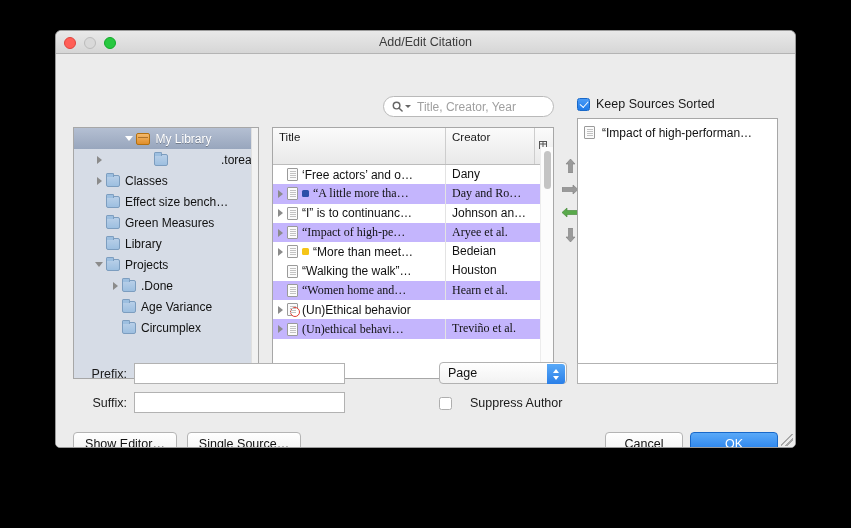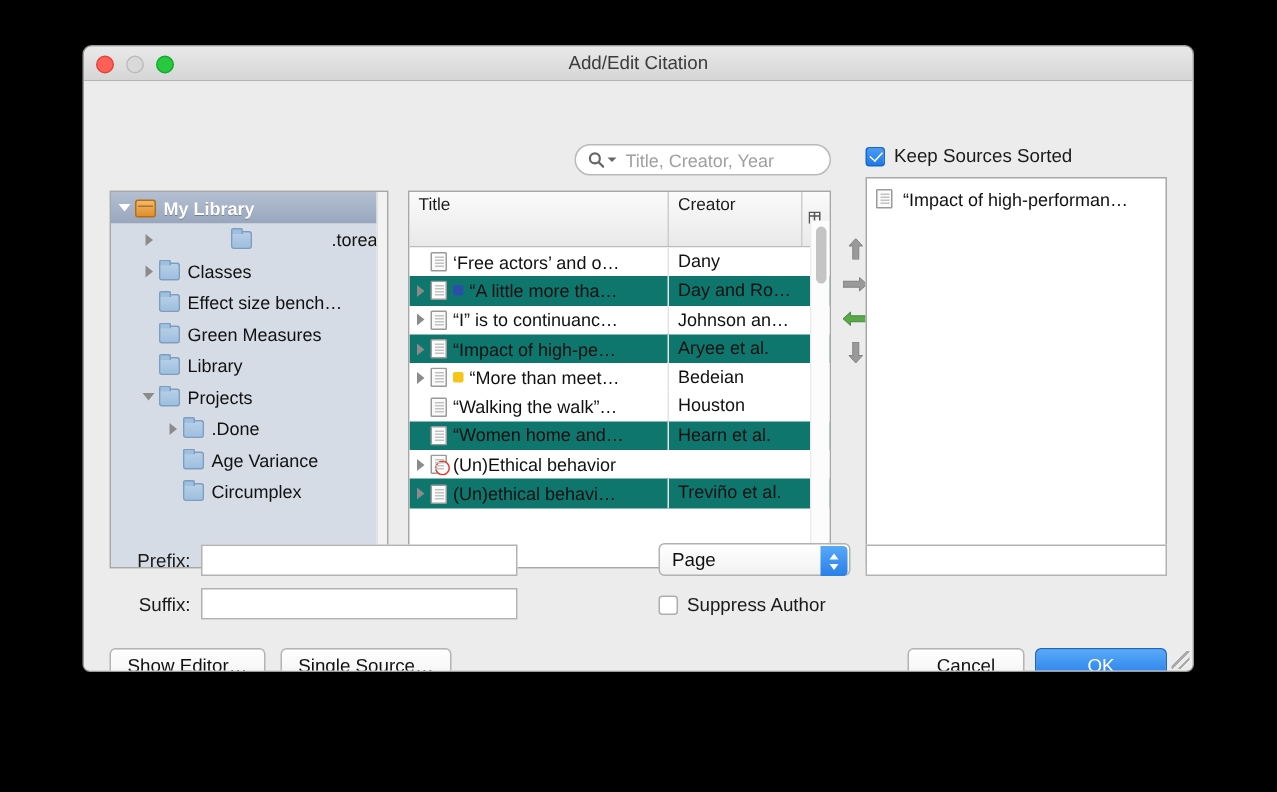--- a/index.html
+++ b/index.html
@@ -101,22 +101,23 @@
     overflow: hidden;
   }
   .coll-scroll { width: 100%; height: 100%; background: #d6dce6; position: relative; }
   .coll-row {
     height: 21px; display: flex; align-items: center;
     font-size: 12px; color: #111; white-space: nowrap;
     background: #d6dce6;
   }
   .coll-row.selected {
     background: linear-gradient(to bottom, #b4bfd2 0%, #98a6bd 100%);
-    color: #fff; font-weight: bold;
+    color: #fff; font-weight: normal;
     text-shadow: 0 1px 0 rgba(0,0,0,0.28);
+    justify-content: center;
   }
   .twisty {
     width: 11px; height: 11px; flex: 0 0 11px;
     position: relative; margin-right: 1px;
   }
   .twisty.right::after {
     content: ""; position: absolute; left: 3px; top: 2px;
     border-left: 5px solid #8b8b8b;
     border-top: 4px solid transparent;
     border-bottom: 4px solid transparent;
@@ -175,21 +176,21 @@
     width: 19px; border-left: 1px solid #cdcdcd;
     display: flex; align-items: center; justify-content: center;
   }
   .gear-glyph { width: 11px; height: 10px; }
   .items-rows { position: relative; height: 232px; }
   .item-row {
     display: flex; height: 19.3px; align-items: center;
     font-size: 12px; color: #111; white-space: nowrap; overflow: hidden;
   }
   .item-row.odd { background: #ffffff; }
-  .item-row.even { background: #0f766e; }
+  .item-row.even { background: #c4b5fd; font-family: Liberation Serif, serif; }
   .cell-title {
     width: 172px; display: flex; align-items: center;
     overflow: hidden; padding-right: 2px;
   }
   .cell-creator {
     flex: 1; padding-left: 6px; overflow: hidden;
     border-left: 1px solid #e3e3e3; height: 19.3px; line-height: 19.3px;
   }
   .row-twisty { width: 14px; flex: 0 0 14px; position: relative; height: 14px; }
   .row-twisty.has::after {
@@ -287,21 +288,21 @@
   }
   .stepper-dn {
     width: 0; height: 0;
     border-left: 3.3px solid transparent; border-right: 3.3px solid transparent;
     border-top: 4px solid #fff;
   }
   #inp-locator { left: 521px; top: 309px; width: 201px; }
 
   #suppress {
     position: absolute; left: 383px; top: 342px;
-    display: flex; align-items: center; gap: 6px;
+    display: flex; align-items: center; gap: 18px;
   }
   #suppress-label { font-size: 12.5px; color: #1a1a1a; }
 
   
   .btn {
     position: absolute; height: 23px;
     background: linear-gradient(to bottom, #ffffff 0%, #f1f1f1 100%);
     border: 1px solid #b4b4b4; border-radius: 4px;
     font-size: 12.5px; color: #111;
     display: flex; align-items: center; justify-content: center;

